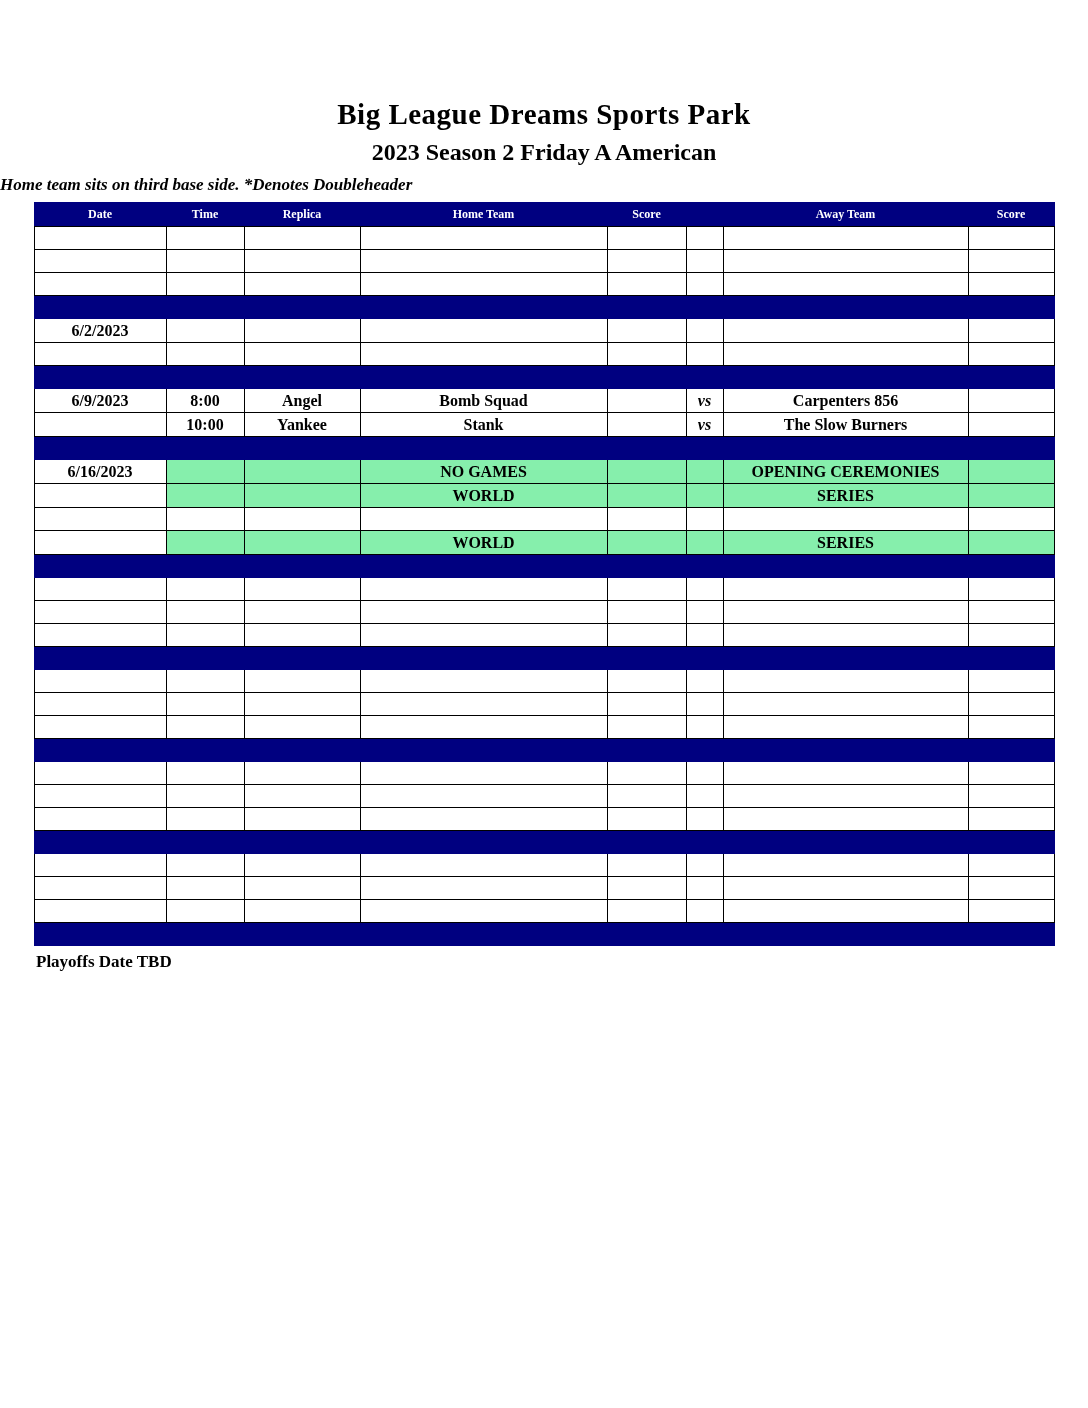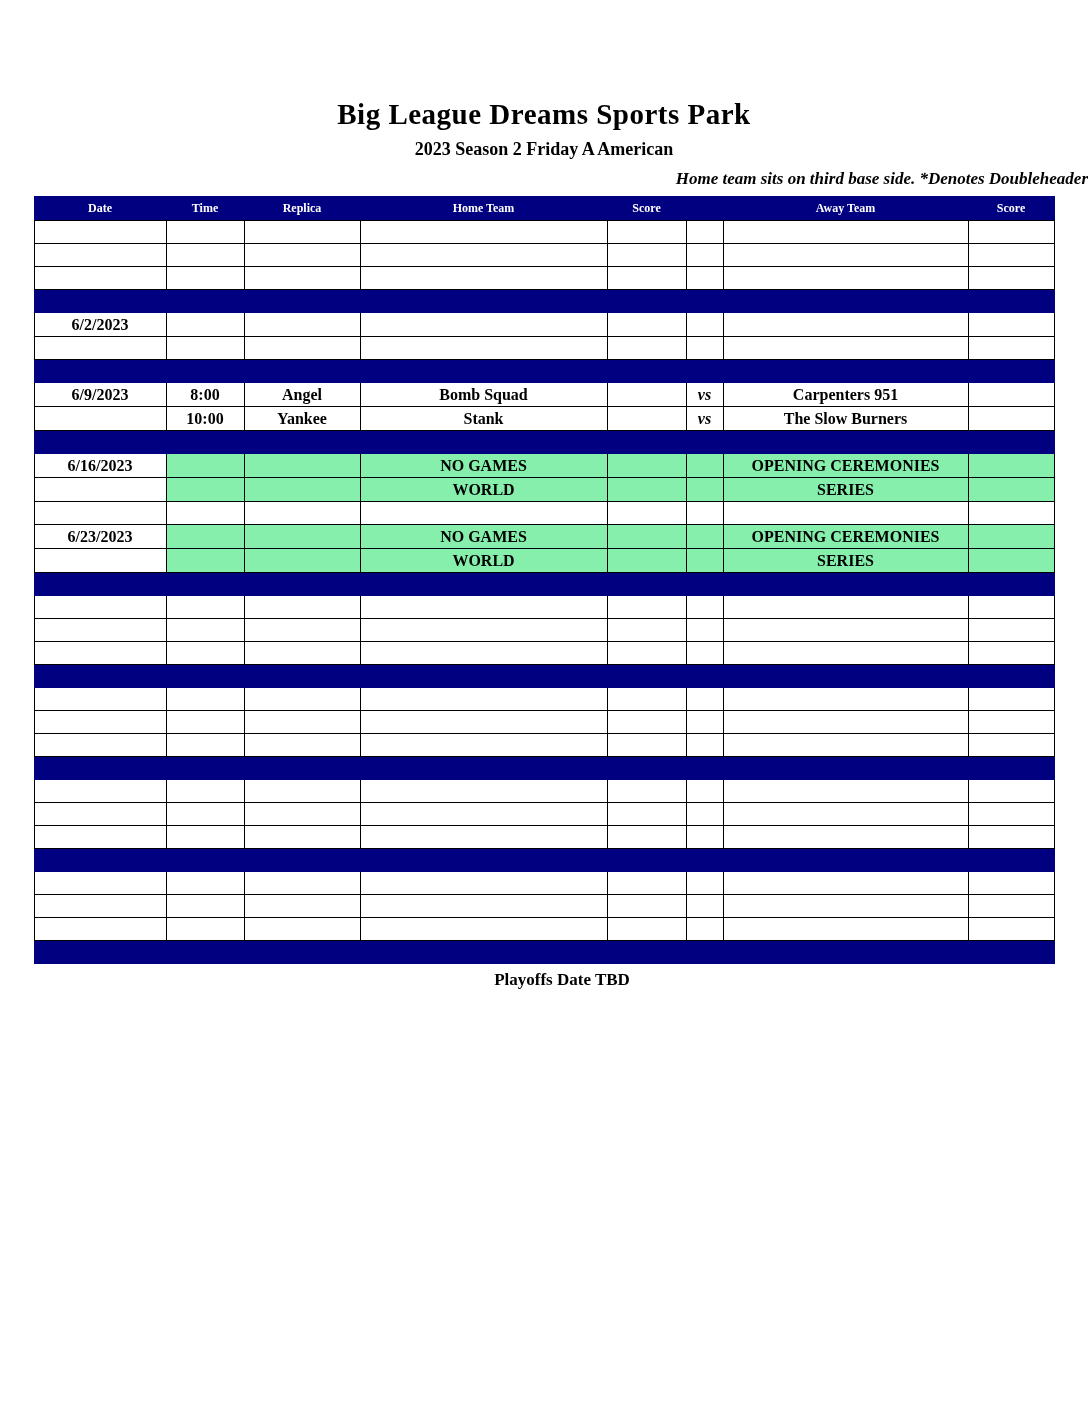--- a/index.html
+++ b/index.html
@@ -20,27 +20,27 @@
     padding-top: 98px;
     text-align: center;
     font-size: 29px;
     font-weight: bold;
     color: #000000;
     letter-spacing: 0.5px;
   }
   .subtitle {
     margin: 8px 0 0 0;
     text-align: center;
-    font-size: 18px;
+    font-size: 24px;
     font-weight: bold;
     color: #000000;
   }
   .note {
     margin: 9px 0 7px 0;
-    text-align: right;
+    text-align: left;
     font-size: 17px;
     font-weight: bold;
     font-style: italic;
     color: #000000;
   }
   table.schedule {
     border-collapse: collapse;
     table-layout: fixed;
     width: 1020px;
     margin: 0 auto;
@@ -79,21 +79,20 @@
     color: #ffff00;
   }
   td.vs-cell {
     font-style: italic;
   }
   .footer {
     margin: 6px 0 0 36px;
     font-size: 17px;
     font-weight: bold;
     color: #000000;
-    text-align: center;
   }
 </style>
 </head>
 <body>
 
 <div class="page">
 
   <h1 class="title">Big League Dreams Sports Park</h1>
   <h2 class="subtitle">2023 Season 2 Friday A American</h2>
   <div class="note">Home team sits on third base side.  *Denotes Doubleheader</div>
@@ -192,21 +191,21 @@
           <td></td>
           <td></td>
         </tr>
         <tr class="row-data">
           <td>6/9/2023</td>
           <td>8:00</td>
           <td>Angel</td>
           <td>Bomb Squad</td>
           <td></td>
           <td class="vs-cell">vs</td>
-          <td>Carpenters 951</td>
+          <td>Carpenters 856</td>
           <td></td>
         </tr>
         <tr class="row-data">
           <td></td>
           <td>10:00</td>
           <td>Yankee</td>
           <td>Stank</td>
           <td></td>
           <td class="vs-cell">vs</td>
           <td>The Slow Burners</td>
@@ -246,30 +245,20 @@
           <td></td>
           <td></td>
           <td></td>
           <td></td>
           <td></td>
           <td class="vs-cell"></td>
           <td></td>
           <td></td>
         </tr>
         <tr class="row-red">
-          <td>6/23/2023</td>
-          <td class="red-cell"></td>
-          <td class="red-cell"></td>
-          <td class="red-cell">NO GAMES</td>
-          <td class="red-cell"></td>
-          <td class="red-cell vs-cell"></td>
-          <td class="red-cell">OPENING CEREMONIES</td>
-          <td class="red-cell"></td>
-        </tr>
-        <tr class="row-red">
           <td></td>
           <td class="red-cell"></td>
           <td class="red-cell"></td>
           <td class="red-cell">WORLD</td>
           <td class="red-cell"></td>
           <td class="red-cell vs-cell"></td>
           <td class="red-cell">SERIES</td>
           <td class="red-cell"></td>
         </tr>
         <tr class="row-navy">

